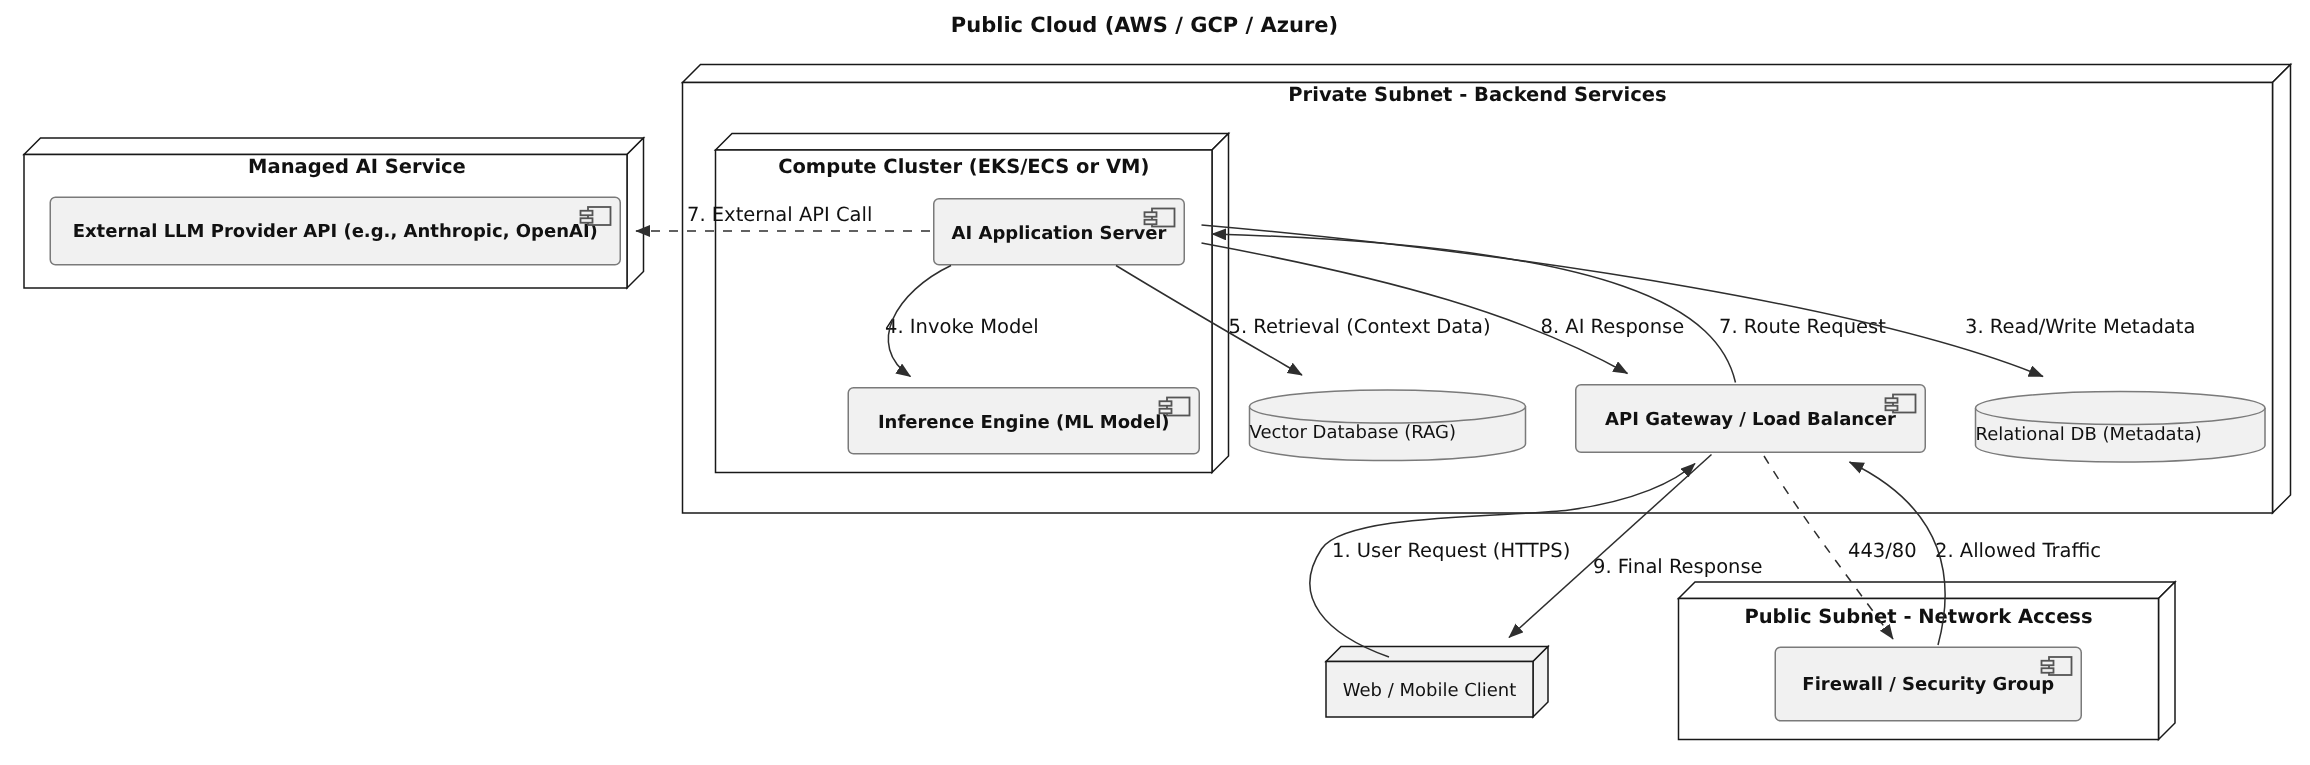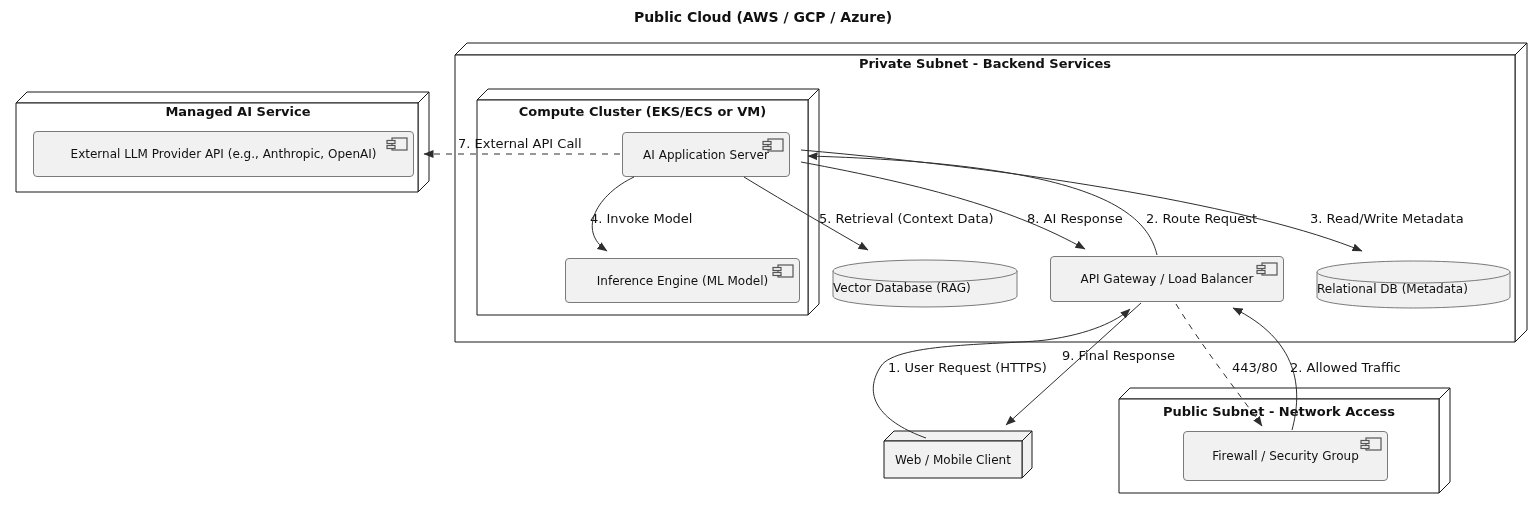--- a/index.html
+++ b/index.html
@@ -15,21 +15,21 @@
   .node-title{
     position:absolute;text-align:center;font-size:13px;font-weight:bold;white-space:nowrap;
   }
   .nt-private{left:455px;top:56px;width:1060px;}
   .nt-managed{left:16px;top:104px;width:444px;}
   .nt-compute{left:477px;top:104px;width:331px;}
   .nt-public{left:1119px;top:404px;width:320px;}
   .component{
     position:absolute;background:#f1f1f1;border:1px solid #7a7a7a;border-radius:4px;
     display:flex;align-items:center;justify-content:center;
-    font-size:12px;white-space:nowrap;box-sizing:border-box;
+    font-size:12px;white-space:nowrap;box-sizing:border-box;font-weight:bold;
   }
   .cmp-llm{left:33px;top:131px;width:381px;height:46px;}
   .cmp-appserver{left:622px;top:132px;width:168px;height:45px;}
   .cmp-inference{left:565px;top:258px;width:235px;height:45px;}
   .cmp-gateway{left:1050px;top:256px;width:234px;height:46px;}
   .cmp-firewall{left:1183px;top:431px;width:205px;height:50px;}
   .cmp-icon{position:absolute;right:5px;top:5px;width:22px;height:14px;}
   .db-label,.node-label{
     position:absolute;text-align:left;font-size:12px;white-space:nowrap;
   }
@@ -38,21 +38,21 @@
   .node-webclient-label{left:884px;top:441px;width:138px;height:37px;display:flex;align-items:center;justify-content:center;}
   .edge-label{position:absolute;font-size:13px;white-space:nowrap;}
   .el-1{left:888px;top:360px;}
   .el-2{left:1290px;top:360px;}
   .el-3{left:1146px;top:211px;}
   .el-4{left:590px;top:211px;}
   .el-5{left:819px;top:211px;}
   .el-6{left:1310px;top:211px;}
   .el-7{left:458px;top:136px;}
   .el-8{left:1027px;top:211px;}
-  .el-9{left:1062px;top:348px;}
+  .el-9{left:1062px;top:371px;}
   .el-port{left:1232px;top:360px;}
 </style>
 </head>
 <body>
 
 <div id="canvas">
 
   <svg class="layer" width="1540" height="510">
     <g fill="#ffffff" stroke="#181818" stroke-width="1" stroke-linejoin="miter">
 
@@ -149,21 +149,21 @@
     </svg>
     <span>Firewall / Security Group</span>
   </div>
 
   <div class="db-label db-vector">Vector Database (RAG)</div>
   <div class="db-label db-relational">Relational DB (Metadata)</div>
   <div class="node-label node-webclient-label">Web / Mobile Client</div>
 
   <div class="edge-label el-1">1. User Request (HTTPS)</div>
   <div class="edge-label el-2">2. Allowed Traffic</div>
-  <div class="edge-label el-3">2. Route Request</div>
+  <div class="edge-label el-3">7. Route Request</div>
   <div class="edge-label el-4">4. Invoke Model</div>
   <div class="edge-label el-5">5. Retrieval (Context Data)</div>
   <div class="edge-label el-6">3. Read/Write Metadata</div>
   <div class="edge-label el-7">7. External API Call</div>
   <div class="edge-label el-8">8. AI Response</div>
   <div class="edge-label el-9">9. Final Response</div>
   <div class="edge-label el-port">443/80</div>
 
   <svg class="layer" width="1540" height="510">
     <defs>

